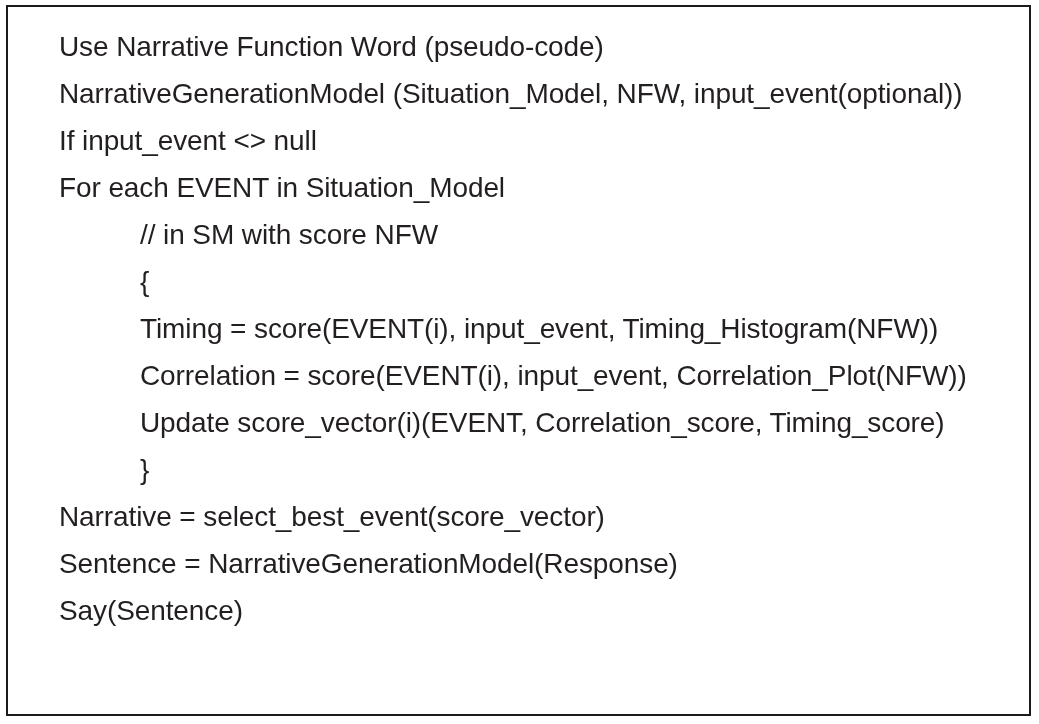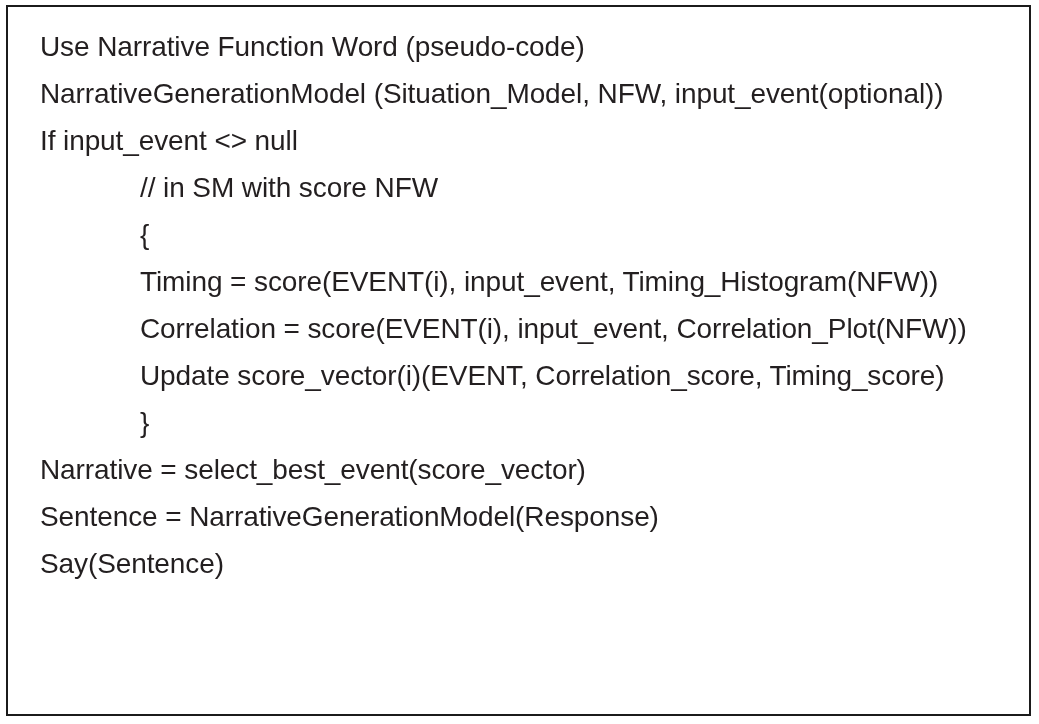--- a/index.html
+++ b/index.html
@@ -37,35 +37,36 @@
   }
 
   .code-line {
     height: 47px;
     line-height: 47px;
     white-space: pre;
     color: #231f20;
     font-size: 28px;
     font-family: "Liberation Sans", sans-serif;
     letter-spacing: -0.1px;
-    padding-left: 32px;   
+    padding-left: 51px;   
   }
 
   .code-line.indent-1 {
     padding-left: 132px;  
   }
 </style>
 </head>
 <body>
 
 <div id="pseudocode-figure">
   <div class="code-body">
       <div class="code-line">Use Narrative Function Word (pseudo-code)</div>
       <div class="code-line">NarrativeGenerationModel (Situation_Model, NFW, input_event(optional))</div>
       <div class="code-line">If input_event &lt;&gt; null</div>
+      <div class="code-line">For each EVENT in Situation_Model</div>
       <div class="code-line indent-1">// in SM with score NFW</div>
       <div class="code-line indent-1">{</div>
       <div class="code-line indent-1">Timing = score(EVENT(i), input_event, Timing_Histogram(NFW))</div>
       <div class="code-line indent-1">Correlation = score(EVENT(i), input_event, Correlation_Plot(NFW))</div>
       <div class="code-line indent-1">Update score_vector(i)(EVENT, Correlation_score, Timing_score)</div>
       <div class="code-line indent-1">}</div>
       <div class="code-line">Narrative = select_best_event(score_vector)</div>
       <div class="code-line">Sentence = NarrativeGenerationModel(Response)</div>
       <div class="code-line">Say(Sentence)</div>
     </div>

